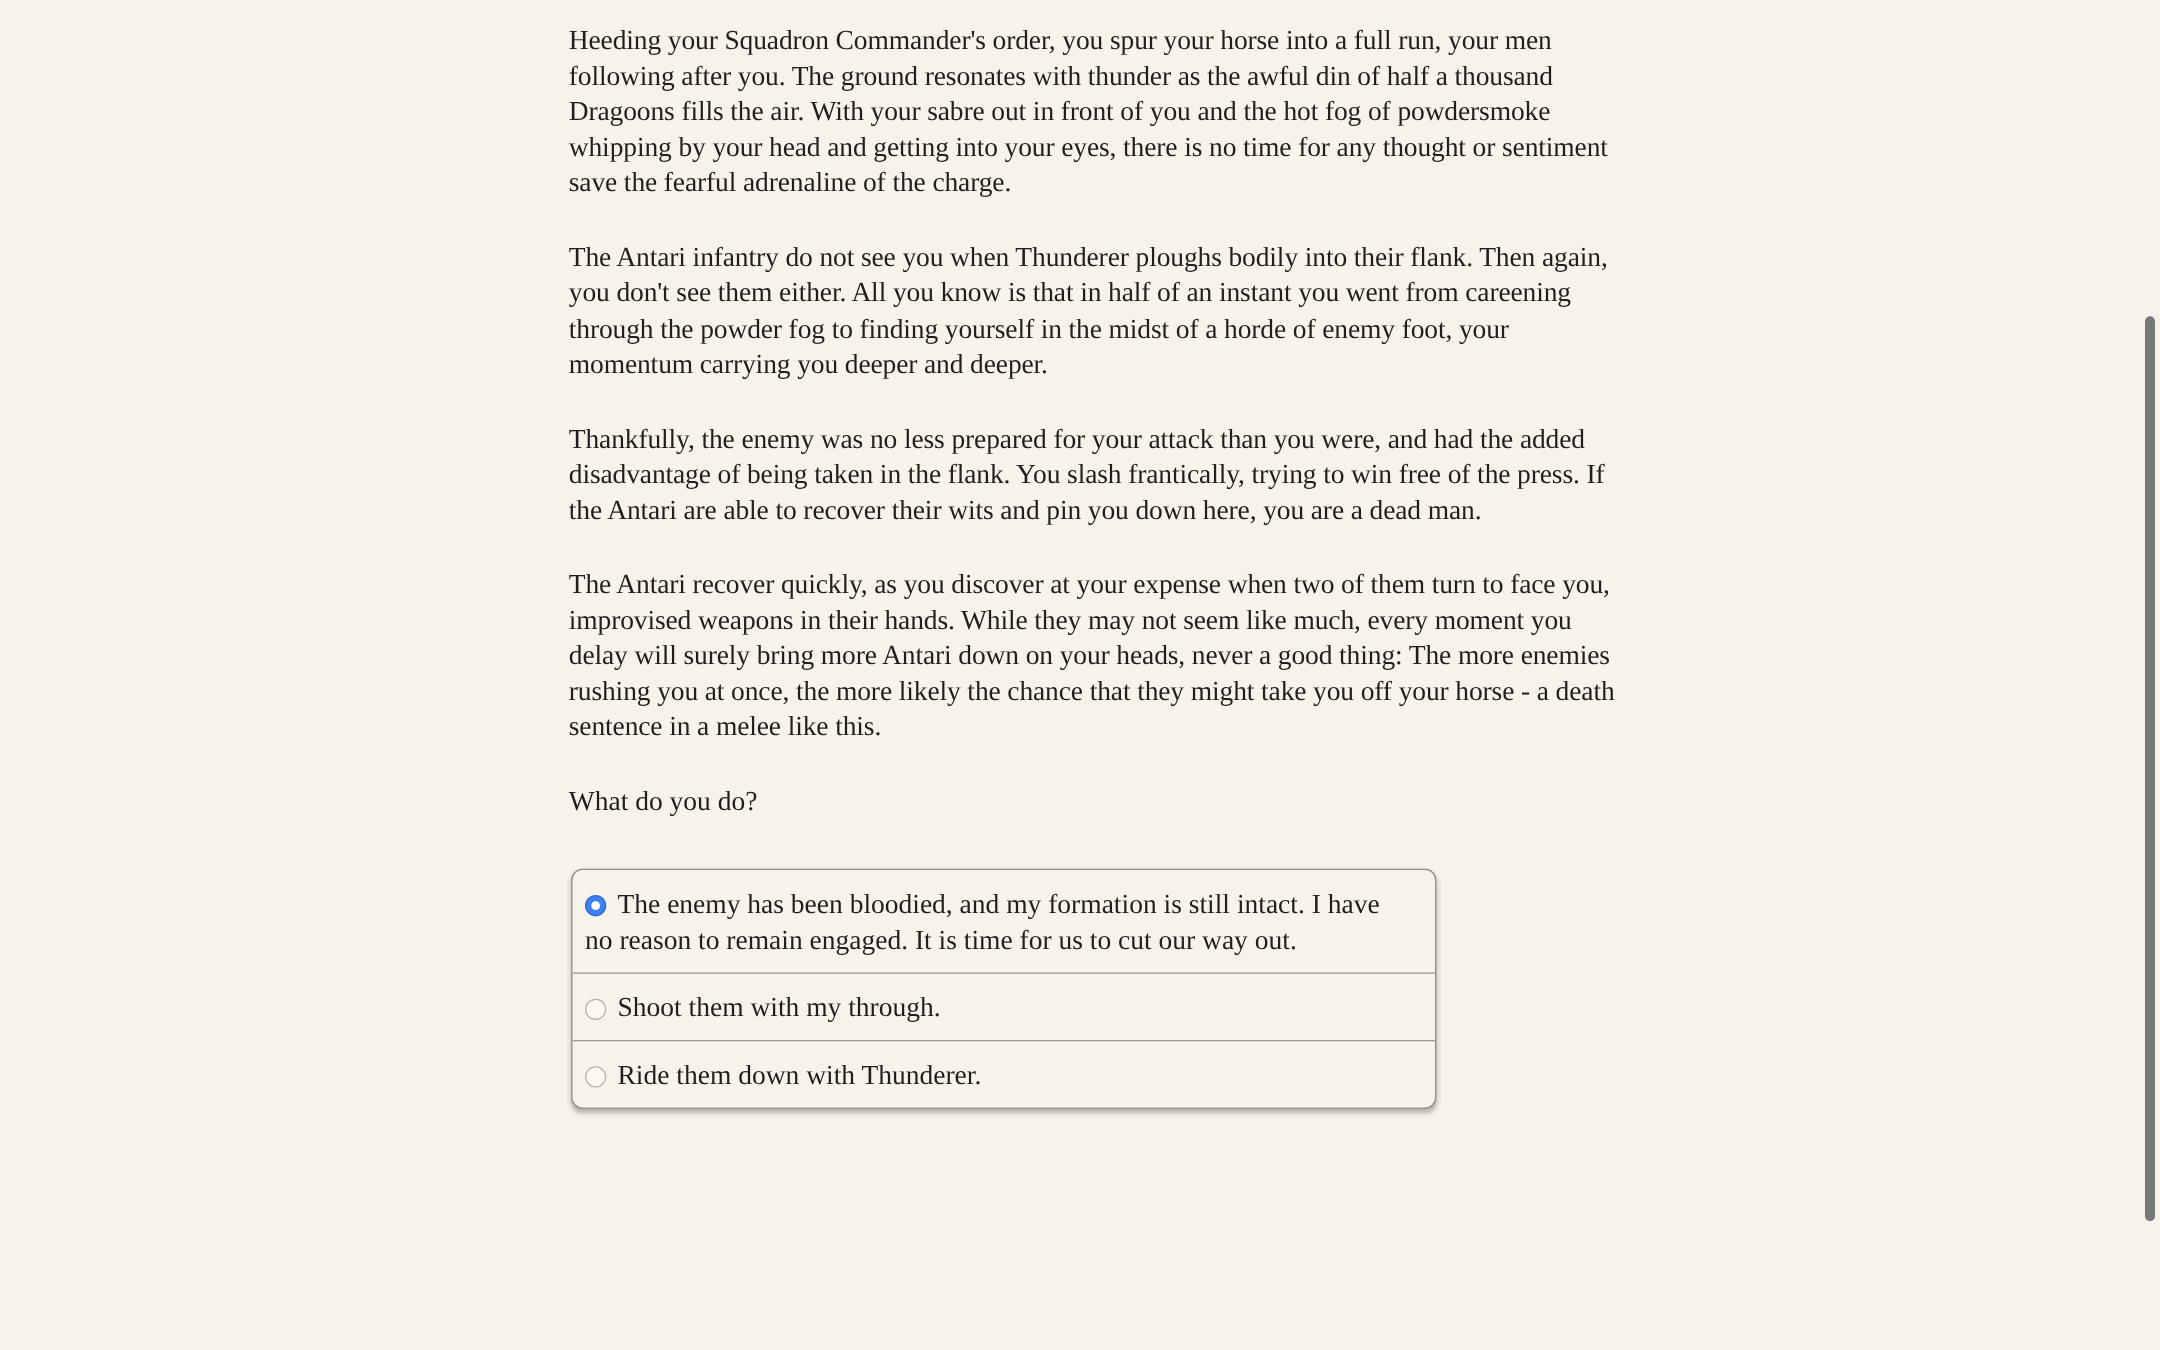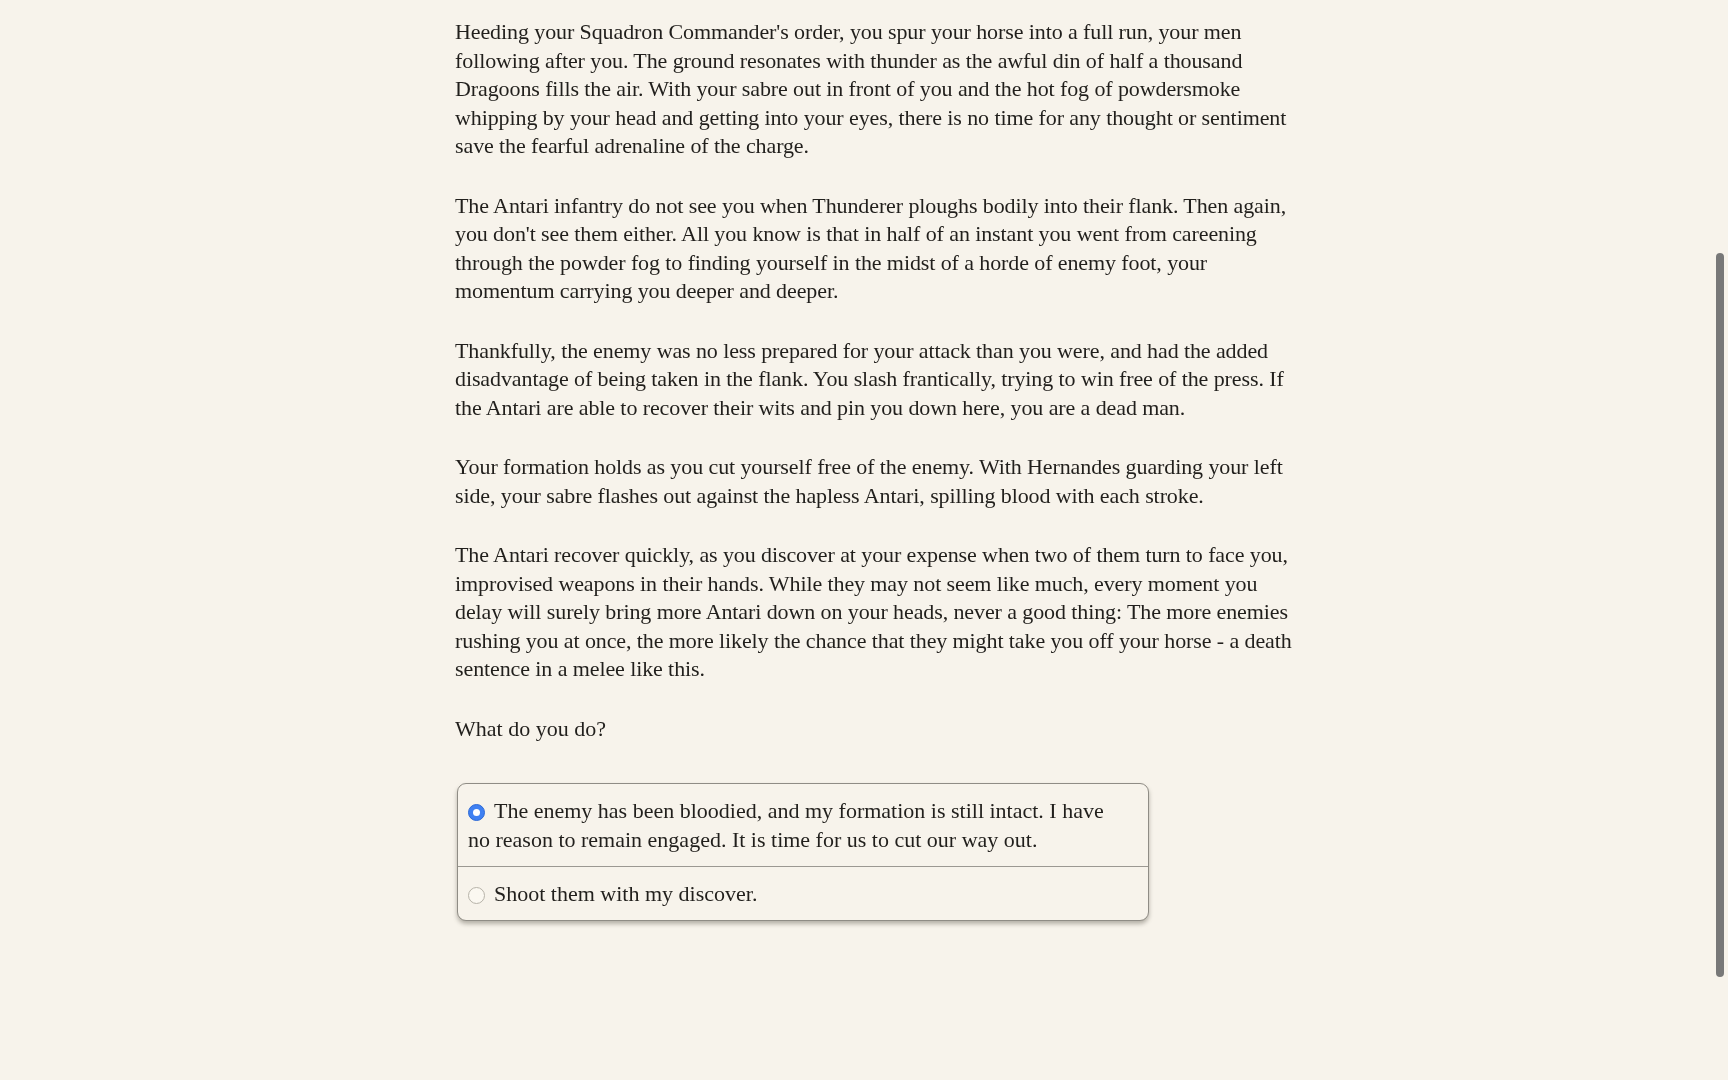--- a/index.html
+++ b/index.html
@@ -88,31 +88,35 @@
     background: var(--scrollbar-thumb, #787878);
   }
 </style>
 </head>
 <body>
 
 <div class="content">
   <p class="story">Heeding your Squadron Commander's order, you spur your horse into a full run, your men following after you. The ground resonates with thunder as the awful din of half a thousand Dragoons fills the air. With your sabre out in front of you and the hot fog of powdersmoke whipping by your head and getting into your eyes, there is no time for any thought or sentiment save the fearful adrenaline of the charge.</p>
   <p class="story">The Antari infantry do not see you when Thunderer ploughs bodily into their flank. Then again, you don't see them either. All you know is that in half of an instant you went from careening through the powder fog to finding yourself in the midst of a horde of enemy foot, your momentum carrying you deeper and deeper.</p>
   <p class="story">Thankfully, the enemy was no less prepared for your attack than you were, and had the added disadvantage of being taken in the flank. You slash frantically, trying to win free of the press. If the Antari are able to recover their wits and pin you down here, you are a dead man.</p>
-  <p class="story">Your formation holds as you cut yourself free of the enemy. With Hernandes guarding your left side, your sabre flashes out against the hapless Antari, spilling blood with each stroke.</p>
   <p class="story">The Antari recover quickly, as you discover at your expense when two of them turn to face you, improvised weapons in their hands. While they may not seem like much, every moment you delay will surely bring more Antari down on your heads, never a good thing: The more enemies rushing you at once, the more likely the chance that they might take you off your horse - a death sentence in a melee like this.</p>
   <p class="prompt">What do you do?</p>
 
   <div class="choices-box">
     <div class="option-row">
       <label class="option-label">
         <span class="radio selected"><span class="radio-dot"></span></span><span class="option-text">The enemy has been bloodied, and my formation is still intact. I have no reason to remain engaged. It is time for us to cut our way out.</span>
       </label>
     </div>
     <div class="option-row">
       <label class="option-label">
-        <span class="radio"></span><span class="option-text">Shoot them with my discover.</span>
+        <span class="radio"></span><span class="option-text">Shoot them with my through.</span>
+      </label>
+    </div>
+    <div class="option-row">
+      <label class="option-label">
+        <span class="radio"></span><span class="option-text">Ride them down with Thunderer.</span>
       </label>
     </div>
   </div>
 </div>
 
 <div class="scroll-thumb"></div>
 
 </body></html>

